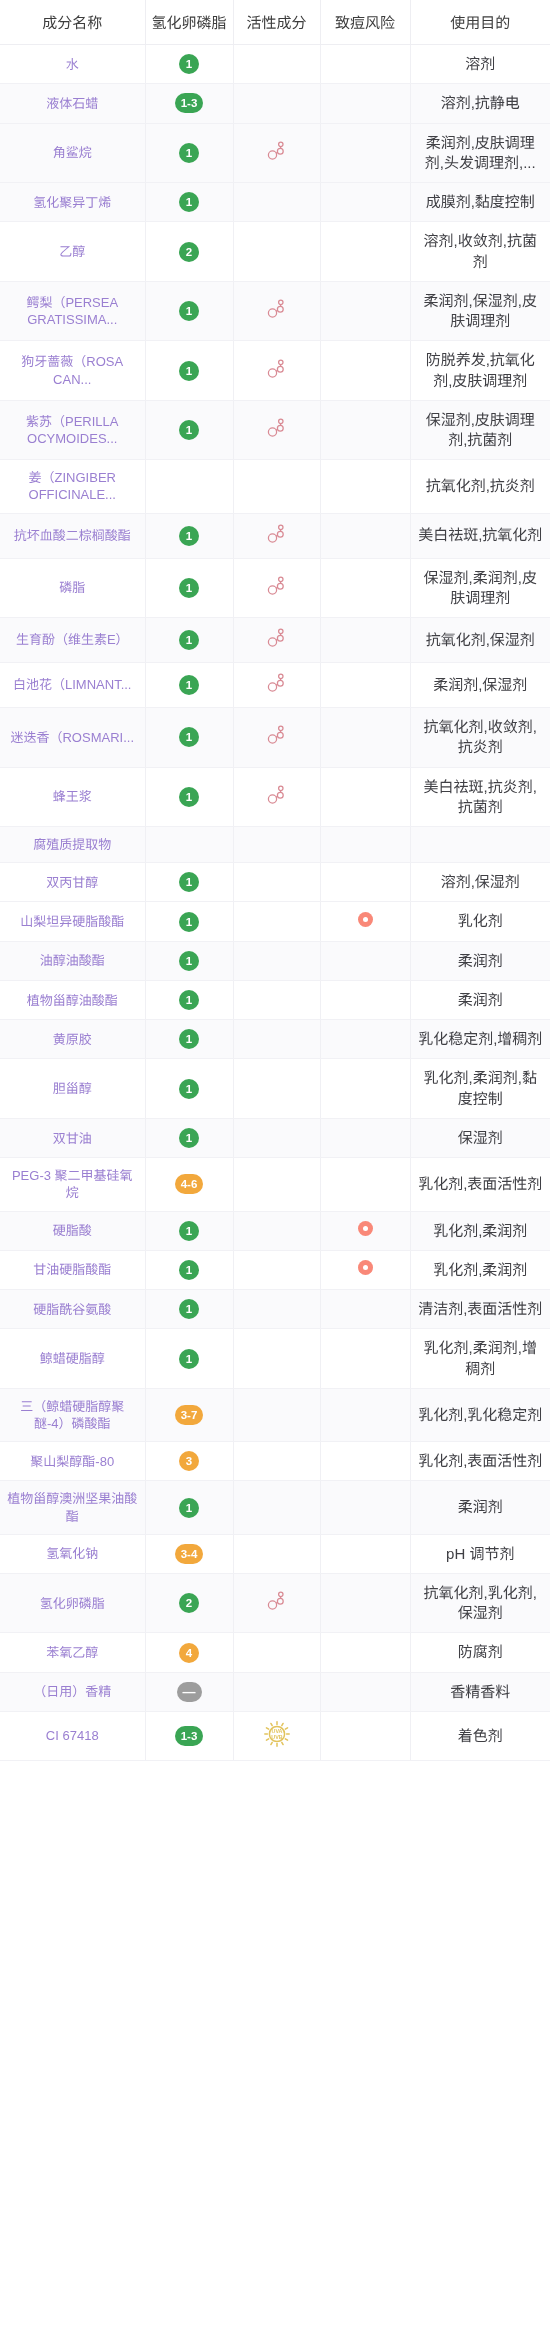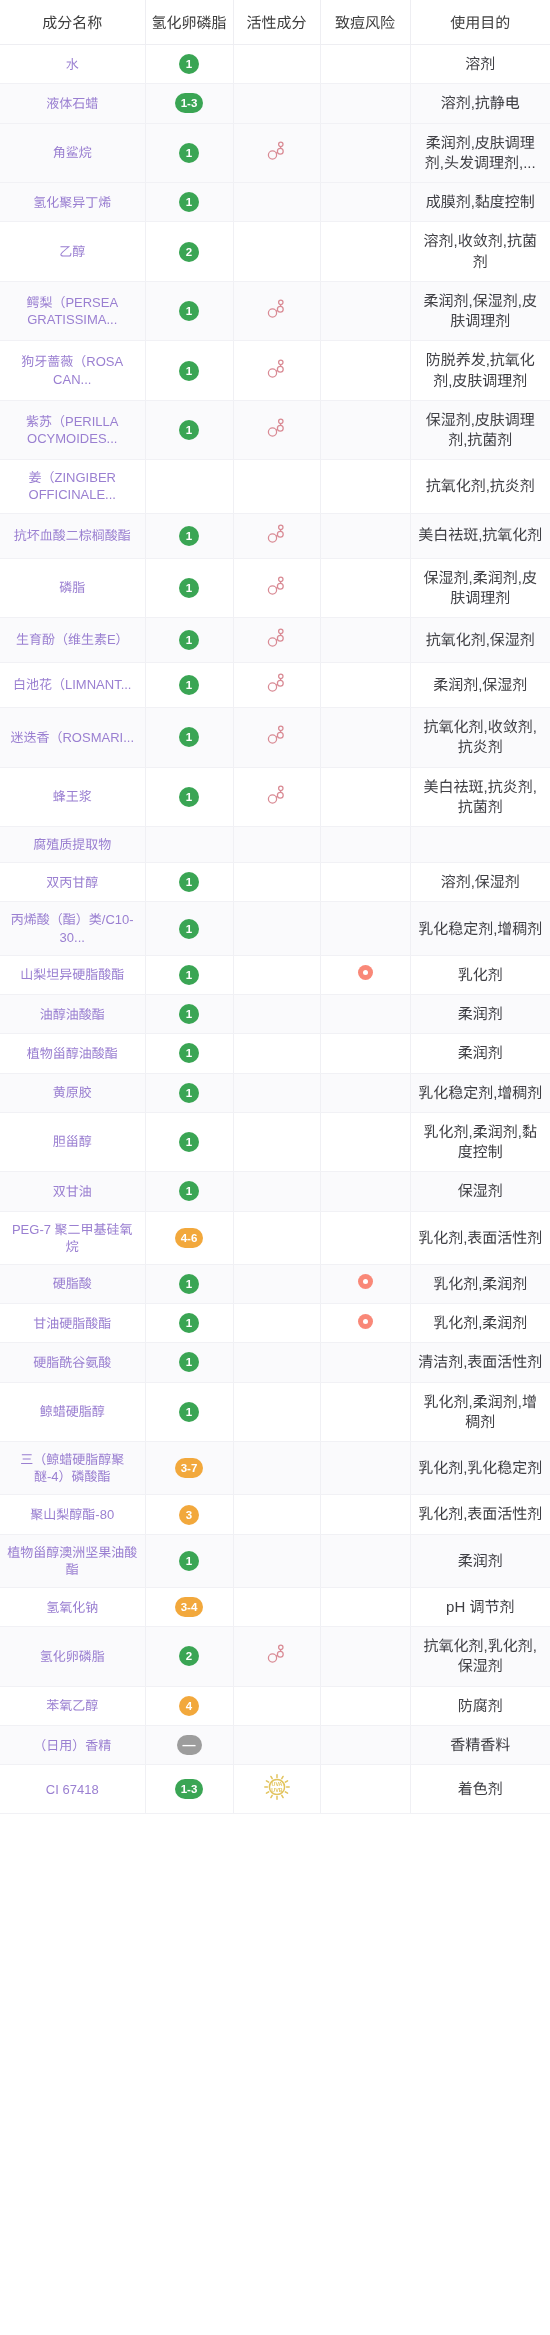--- a/index.html
+++ b/index.html
@@ -472,31 +472,20 @@
           <td class="c-name">双丙甘醇</td>
           <td><span class="badge green">1</span></td>
           <td>
             <span class="empty"></span>
           </td>
           <td>
             <span class="empty"></span>
           </td>
           <td class="c-purpose">溶剂,保湿剂</td>
         </tr>
-        <tr class="alt">
-          <td class="c-name">丙烯酸（酯）类/C10-30...</td>
-          <td><span class="badge green">1</span></td>
-          <td>
-            <span class="empty"></span>
-          </td>
-          <td>
-            <span class="empty"></span>
-          </td>
-          <td class="c-purpose">乳化稳定剂,增稠剂</td>
-        </tr>
         <tr class="">
           <td class="c-name">山梨坦异硬脂酸酯</td>
           <td><span class="badge green">1</span></td>
           <td>
             <span class="empty"></span>
           </td>
           <td><span class="acne-dot"></span></td>
           <td class="c-purpose">乳化剂</td>
         </tr>
         <tr class="alt">
@@ -548,21 +537,21 @@
           <td><span class="badge green">1</span></td>
           <td>
             <span class="empty"></span>
           </td>
           <td>
             <span class="empty"></span>
           </td>
           <td class="c-purpose">保湿剂</td>
         </tr>
         <tr class="">
-          <td class="c-name">PEG-7 聚二甲基硅氧烷</td>
+          <td class="c-name">PEG-3 聚二甲基硅氧烷</td>
           <td><span class="badge orange">4-6</span></td>
           <td>
             <span class="empty"></span>
           </td>
           <td>
             <span class="empty"></span>
           </td>
           <td class="c-purpose">乳化剂,表面活性剂</td>
         </tr>
         <tr class="alt">

